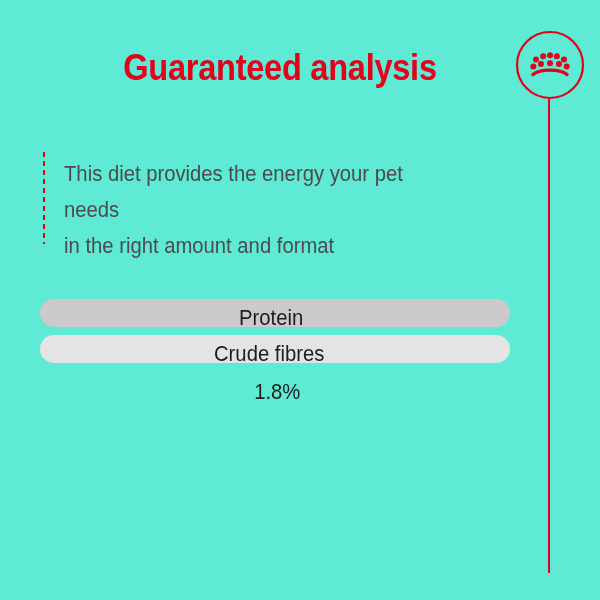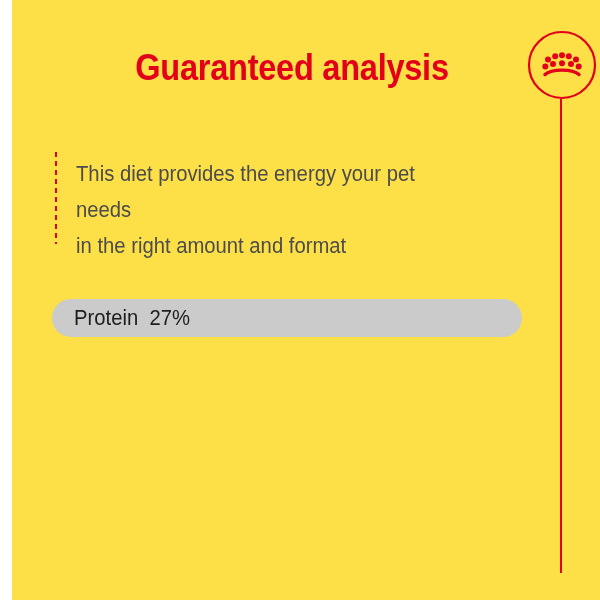--- a/index.html
+++ b/index.html
@@ -12,22 +12,21 @@
     height: 600px;
     position: relative;
     overflow: hidden;
     font-family: "Liberation Sans", sans-serif;
     -webkit-font-smoothing: antialiased;
   }
 
   #panel {
     position: absolute;
     inset: 0;
-    background: #fde047;
-    margin-left: 12px;
+    background: #5eead4;
   }
 
   
   #brand-logo {
     position: absolute;
     left: 514px;
     top: 29px;
     width: 72px;
     height: 72px;
   }
@@ -96,27 +95,29 @@
 
   
   #analysis-table {
     position: absolute;
     left: 40px;
     top: 299px;
     width: 470px;
   }
   .analysis-row {
     position: relative;
-    height: 38px;
+    height: 28px;
     border-radius: 19px;
     margin-bottom: 8px;
     display: flex;
     align-items: center;
+    justify-content: space-between;
     padding: 0 22px;
     box-sizing: border-box;
+    flex-direction: column;
   }
   .analysis-row.shade-dark  { background: #cbcbcb; }
   .analysis-row.shade-light { background: #e4e4e4; }
 
   .row-label {
     color: #1d1d1d;
     font-size: 22.5px;
     font-weight: 400;
     line-height: 38px;
     transform: scaleX(0.90);
@@ -169,18 +170,22 @@
     </div>
   </div>
 
   <div id="analysis-table">
 
     <div class="analysis-row shade-dark">
       <span class="row-label">Protein</span>
       <span class="row-value">27%</span>
     </div>
 
+    <div class="analysis-row shade-light">
+      <span class="row-label">Crude fibres</span>
+      <span class="row-value">1.8%</span>
+    </div>
 
 
 
   </div>
 
 </div>
 
 </body></html>

